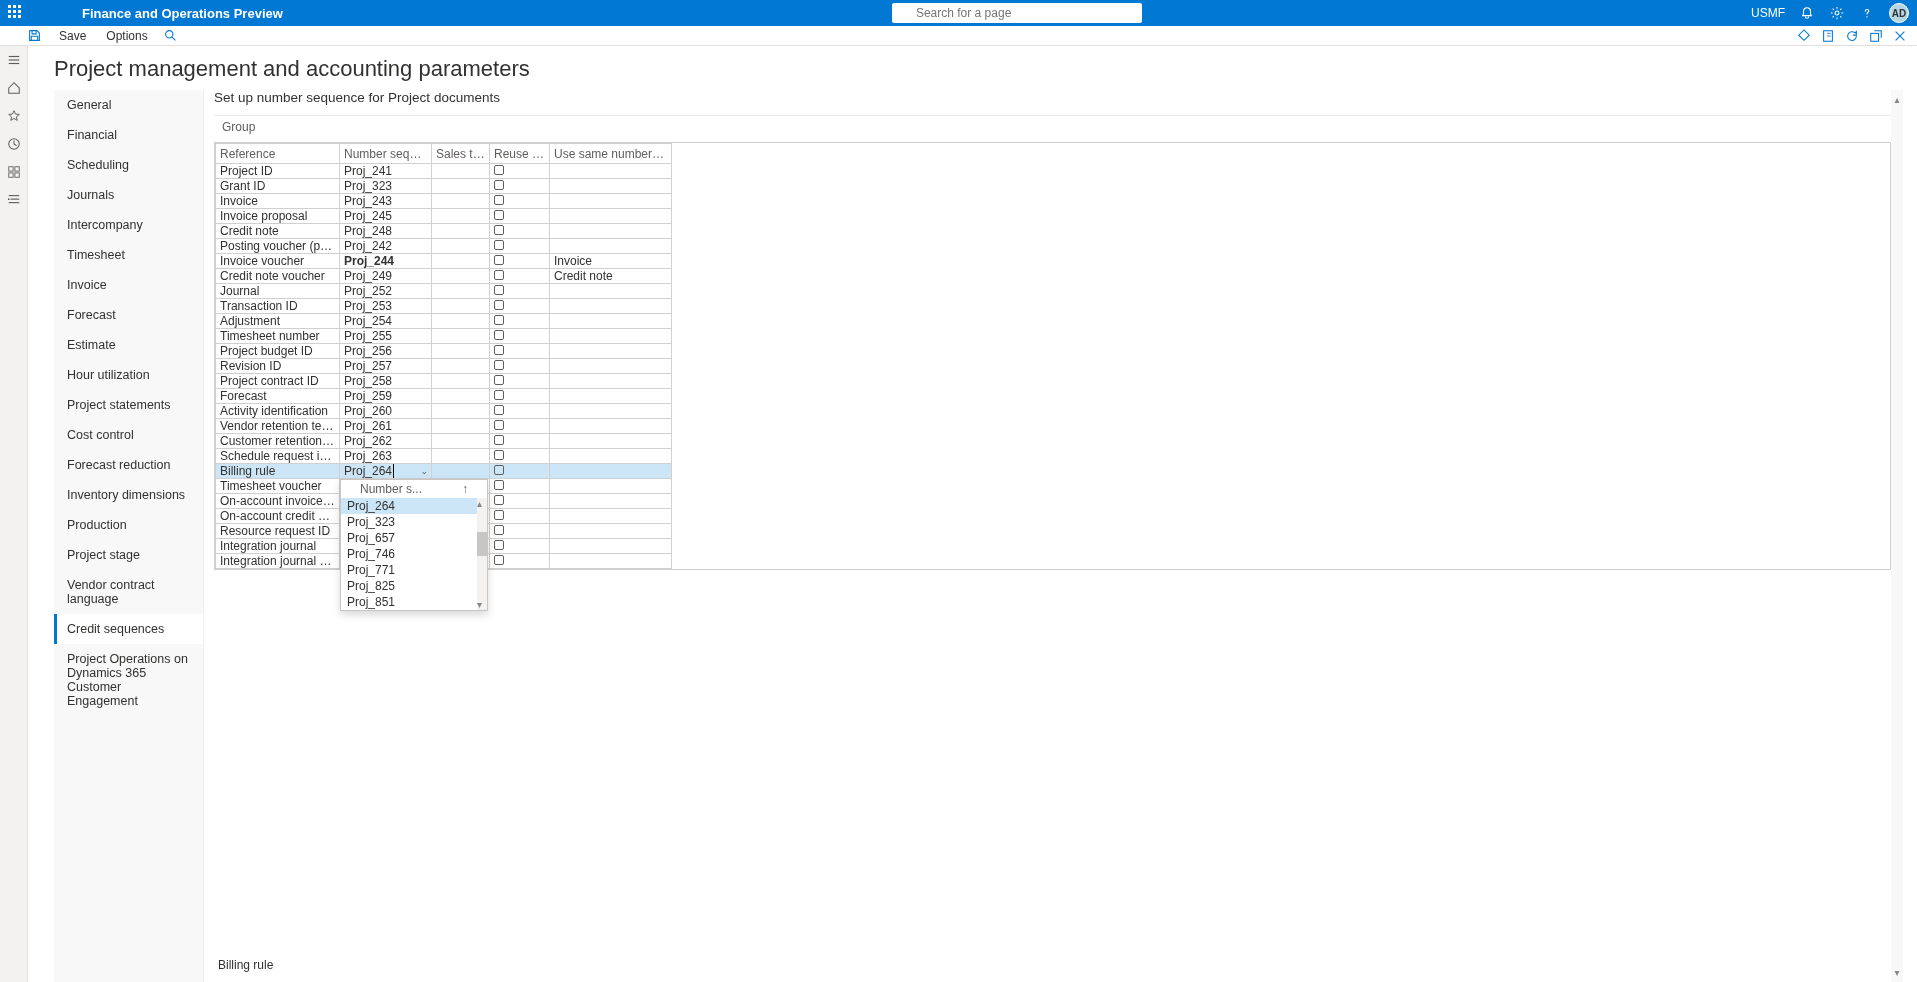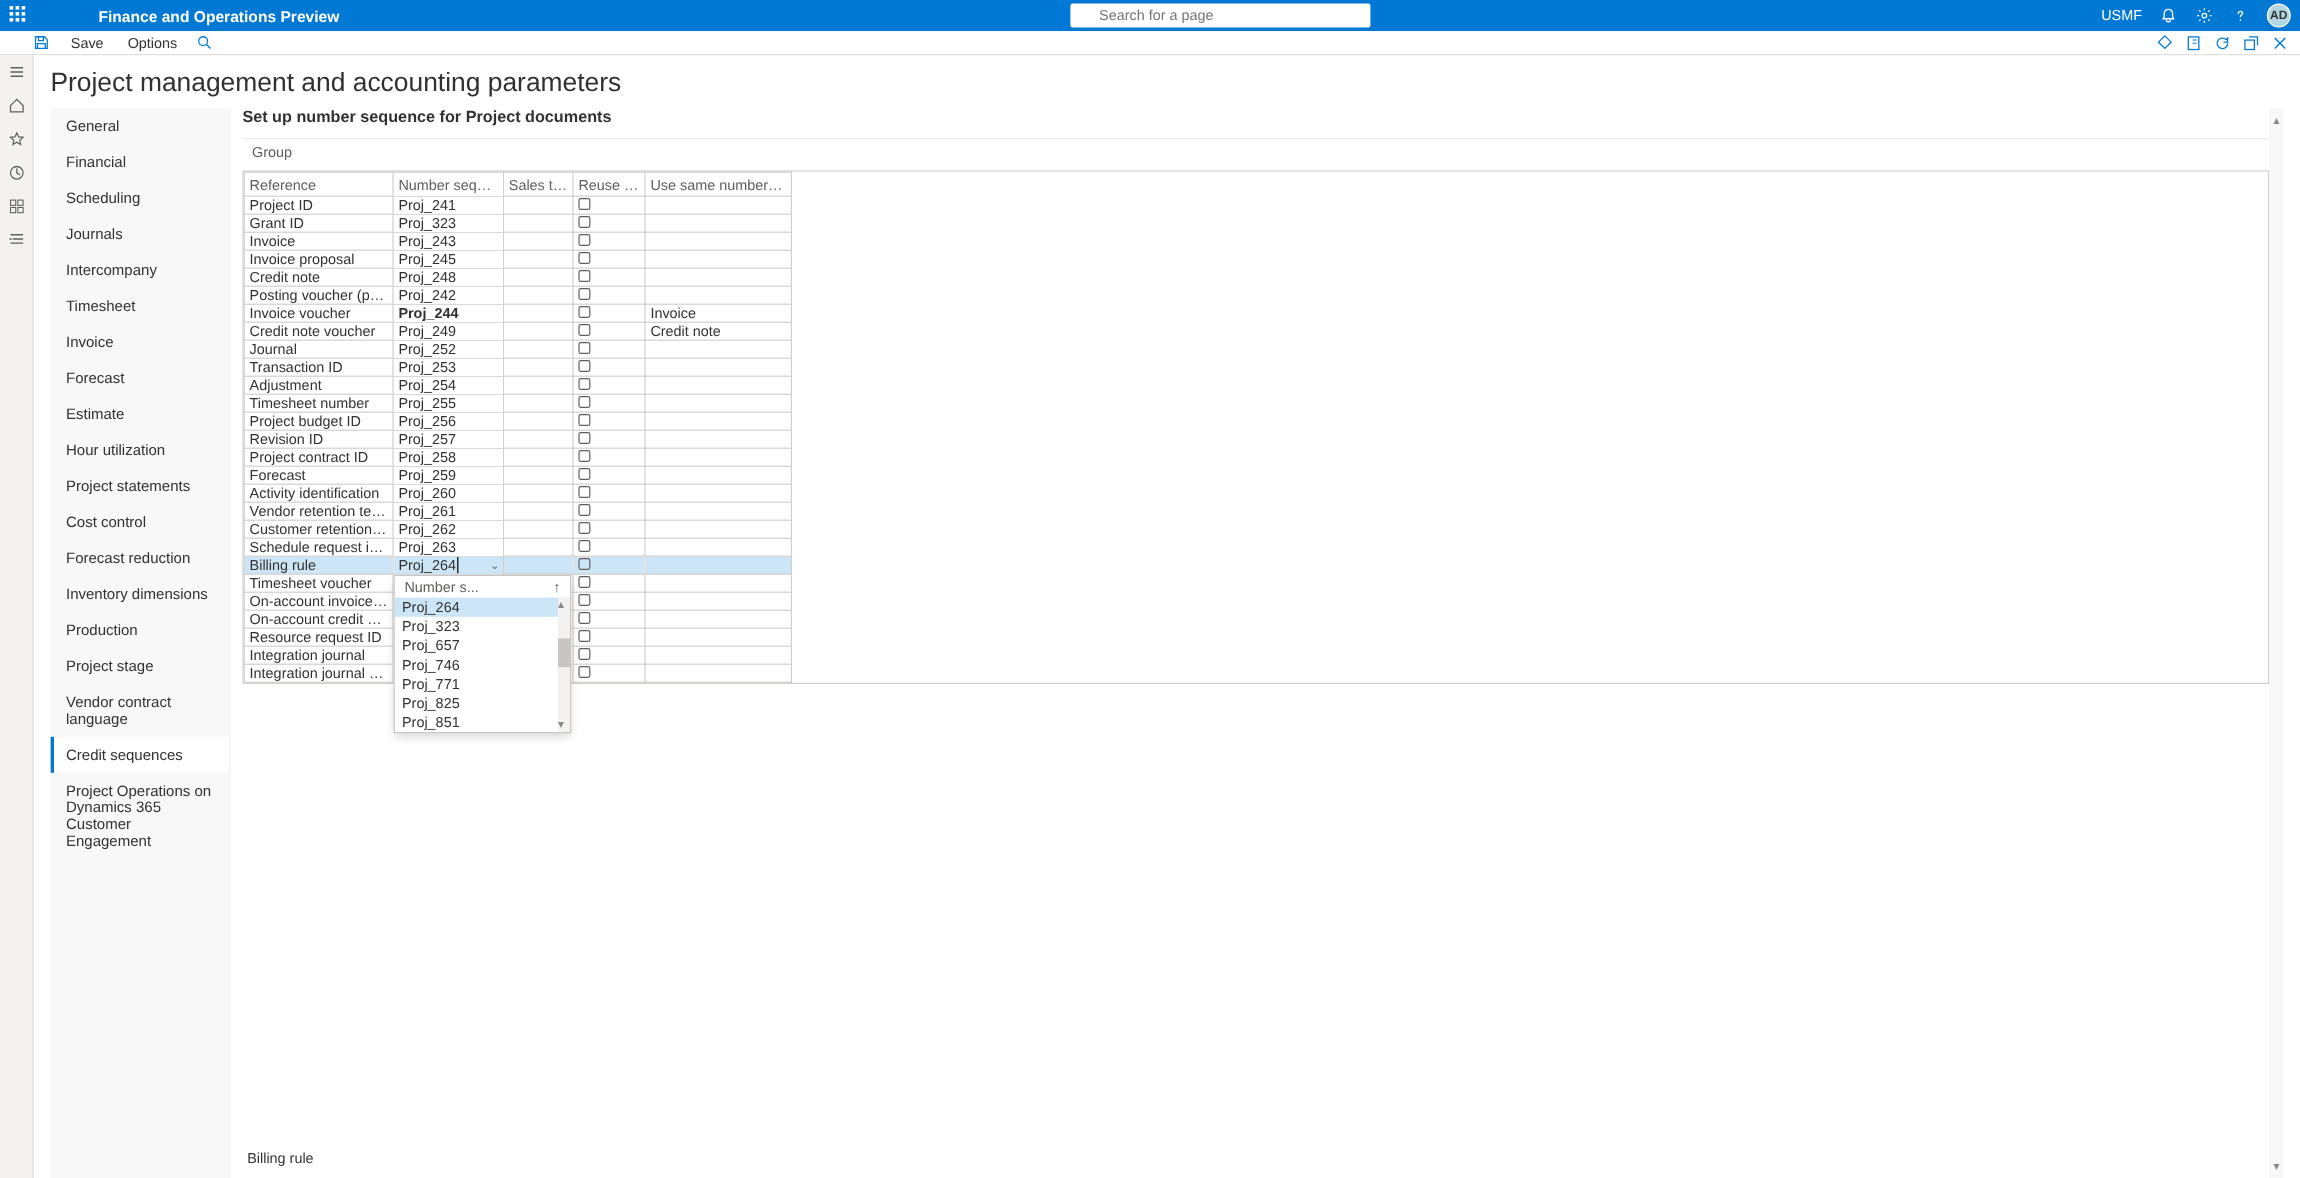--- a/index.html
+++ b/index.html
@@ -14,48 +14,48 @@
 .search-wrap .mag { position: absolute; left: 6px; top: 3px; width: 12px; height: 12px; }
 .top-right { display: flex; align-items: center; gap: 14px; font-size: 12px; }
 .top-right .icon { width: 16px; height: 16px; cursor: pointer; display: flex; align-items: center; justify-content: center; }
 .avatar { width: 20px; height: 20px; border-radius: 50%; background: #b4d6e4; color: #333; font-size: 10px; display: flex; align-items: center; justify-content: center; font-weight: 600; border: 1px solid #fff; }
 .action-bar { height: 20px; background: #fff; border-bottom: 1px solid #e1dfdd; display: flex; align-items: center; padding-left: 28px; font-size: 12px; }
 .action-bar .save { display: flex; align-items: center; gap: 18px; cursor: pointer; color: #323130; padding-right:10px; }
 .action-bar .opts { cursor: pointer; padding: 0 10px; }
 .action-bar .mag2 { margin-left: 6px; cursor: pointer; color: #0078d4; }
 .action-bar-right { margin-left: auto; display: flex; gap: 10px; padding-right: 10px; }
 .action-bar-right .ab-icon { width: 14px; height: 14px; cursor: pointer; color: #0078d4; }
-.main-layout { display: flex; height: calc(100vh - 46px); }
+.main-layout { display: flex; height: calc(100vh - 46px); gap: 12px; }
 .rail { width: 28px; background: #f3f2f1; border-right: 1px solid #e1dfdd; display: flex; flex-direction: column; align-items: center; padding-top: 6px; gap: 12px; }
 .rail .r-icon { width: 16px; height: 16px; cursor: pointer; color: #605e5c; display:flex; align-items:center; justify-content:center; }
 .content { flex: 1; display: flex; flex-direction: column; padding: 10px 14px 0 14px; overflow: hidden; }
 .page-title { font-size: 22px; font-weight: 400; margin-bottom: 8px; }
 .body-split { display: flex; flex: 1; overflow: hidden; }
 .sidebar { width: 150px; background: #f8f8f8; display: flex; flex-direction: column; font-size: 12.5px; border-right:1px solid #f0f0f0; }
 .sidebar .nav-item { padding: 8px 10px; cursor: pointer; color: #323130; border-left: 3px solid transparent; }
 .sidebar .nav-item.active { border-left-color: #0078d4; font-weight: 400; background: #fff; }
 .detail { flex: 1; padding: 0 0 0 10px; overflow: auto; display:flex; flex-direction:column; }
-.section-title { font-weight: 700; font-size: 13.5px; margin-bottom: 10px; }
+.section-title { font-weight: 400; font-size: 13.5px; margin-bottom: 10px; }
 .fasttab { margin-bottom: 4px; }
 .fasttab-head { padding: 4px 8px; font-size: 12px; color: #605e5c; cursor: pointer; border-top:1px solid #edebe9; }
 .grid-wrap { border: 1px solid #d2d0ce; display: inline-block; position: relative; }
 table { border-collapse: collapse; font-size: 12px; }
 th, td { border: 1px solid #d2d0ce; text-align: left; height: 15px; padding: 0 4px; background: #fff; }
 th { font-weight: 400; color: #605e5c; height: 20px; white-space: nowrap; overflow: hidden; text-overflow: ellipsis; }
 td { white-space: nowrap; overflow: hidden; text-overflow: ellipsis; }
 tr.selected td { background: #cde6f7; }
 .col-ref { width: 124px; max-width:124px; }
 .col-code { width: 92px; max-width:92px; position: relative; }
 .col-sales { width: 58px; max-width:58px; }
 .col-reuse { width: 60px; max-width:60px; }
 .col-same { width: 122px; max-width:122px; }
 .chk { width: 10px; height: 10px; border: 1px solid #605e5c; border-radius: 2px; display: inline-block; }
 .dd-caret { position: absolute; right: 3px; top: 2px; font-size: 9px; color: #605e5c; }
 .dropdown { position: absolute; background: #fff; border: 1px solid #c8c6c4; box-shadow: 0 4px 8px rgba(0,0,0,.15); z-index: 50; font-size: 12px; width: 148px; }
-.dropdown .dd-head { padding: 2px 8px; color: #605e5c; display:flex; justify-content:space-between; }
+.dropdown .dd-head { padding: 2px 19px; color: #605e5c; display:flex; justify-content:space-between; }
 .dropdown .dd-item { padding: 1px 6px; cursor: pointer; height:16px; }
 .dropdown .dd-item.sel { background: #cde6f7; }
 .dd-scroll { position:absolute; right:0; top:18px; bottom:0; width:10px; background:#f3f2f1; }
 .dd-thumb { position:absolute; right:0; width:10px; height:24px; background:#c8c6c4; }
 .footer-label { margin-top: auto; padding: 10px 4px; font-size: 12px; color: #323130; }
 .right-scroll { width: 12px; background: #f8f8f8; display:flex; flex-direction:column; justify-content:space-between; align-items:center; padding:4px 0;}
 .sc-arrow { font-size: 10px; color:#888; cursor:pointer;}
 svg { display: block; }
 </style>
 </head>

